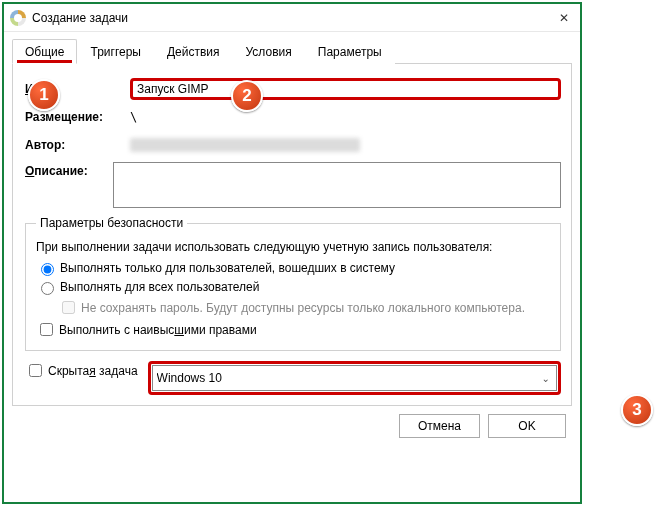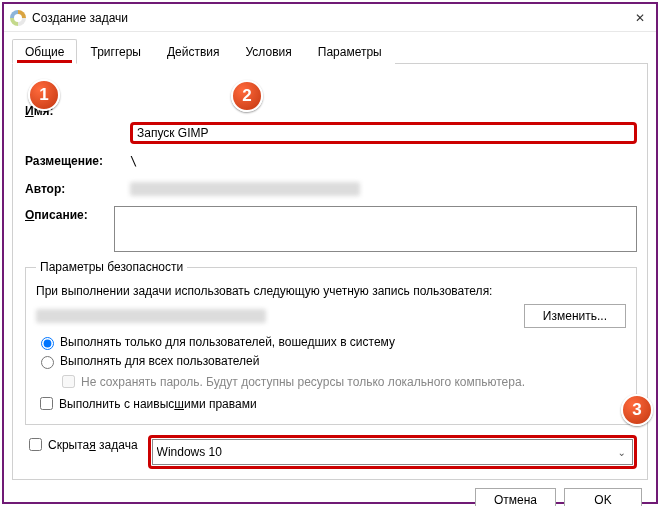--- a/index.html
+++ b/index.html
@@ -8,22 +8,22 @@
     font-family: "Segoe UI", Tahoma, sans-serif;
     font-size: 12px;
     background: #fff;
     color: #000;
     width: 660px;
     height: 506px;
     position: relative;
     overflow: hidden;
   }
   .outer {
-    border: 2px solid #701a75;
-    width: 656px;
+    border: 2px solid #15803d;
+    width: 580px;
     height: 502px;
     margin: 2px;
     position: relative;
     background: #fff;
   }
   .titlebar {
     height: 28px;
     display: flex;
     align-items: center;
     padding: 0 6px;
@@ -73,21 +73,21 @@
   }
   .tab-body {
     border:1px solid #d0d0d0; border-top:none;
     padding: 14px 10px 10px 12px;
   }
   .row { display:flex; align-items:center; margin-bottom:6px; min-height:22px; }
   .row .lbl { width:105px;font-weight:bold; }
   .u { text-decoration: underline; }
   input.text {
     border:1px solid #888; height:22px; padding:2px 4px;
-    font:inherit; flex:1; background:#fff;margin-top:44px;
+    font:inherit; flex:1; background:#fff;
   }
   .name-highlight {
     border:3px solid #c00 !important;
     border-radius:4px;
     padding-right:40px !important;
     font-size:13px;
   }
   textarea.desc {
     width:100%; height:46px; resize:none;
     border:1px solid #888; font:inherit; padding:4px;
@@ -192,25 +192,20 @@
       </div>
 
       <div class="row" style="align-items:flex-start;">
         <span class="lbl" style="padding-top:2px"><span class="u">О</span>писание:</span>
         <textarea class="desc" style=""></textarea>
       </div>
 
       <fieldset>
         <legend>Параметры безопасности</legend>
         <div style="margin-bottom:6px;">При выполнении задачи использовать следующую учетную запись пользователя:</div>
-        <div style="display:flex; align-items:center; gap:10px; margin-bottom:6px;">
-          <span class="blur long"></span>
-          <span style="flex:1"></span>
-          <button class="btn">Изменить...</button>
-        </div>
         <label class="opt">
           <input type="radio" class="radio" name="r" checked="" style="">
           <span>Выполнять только для пользователей, вошедших в систему</span>
         </label>
         <label class="opt">
           <input type="radio" class="radio" name="r" style="">
           <span>Выполнять для всех пользователей</span>
         </label>
         <label class="opt indented">
           <input type="checkbox" class="check" disabled="" style="">

